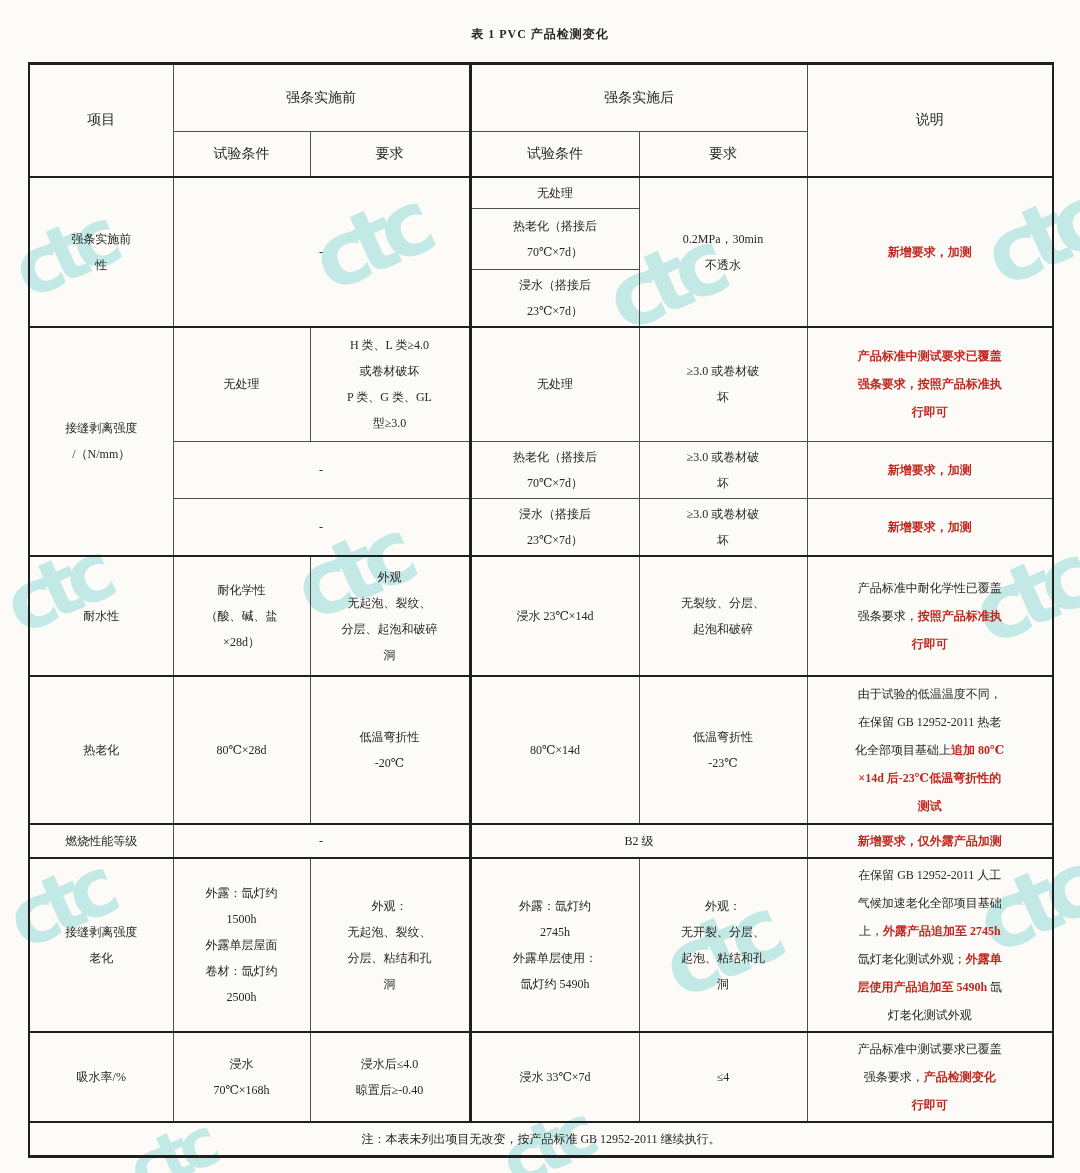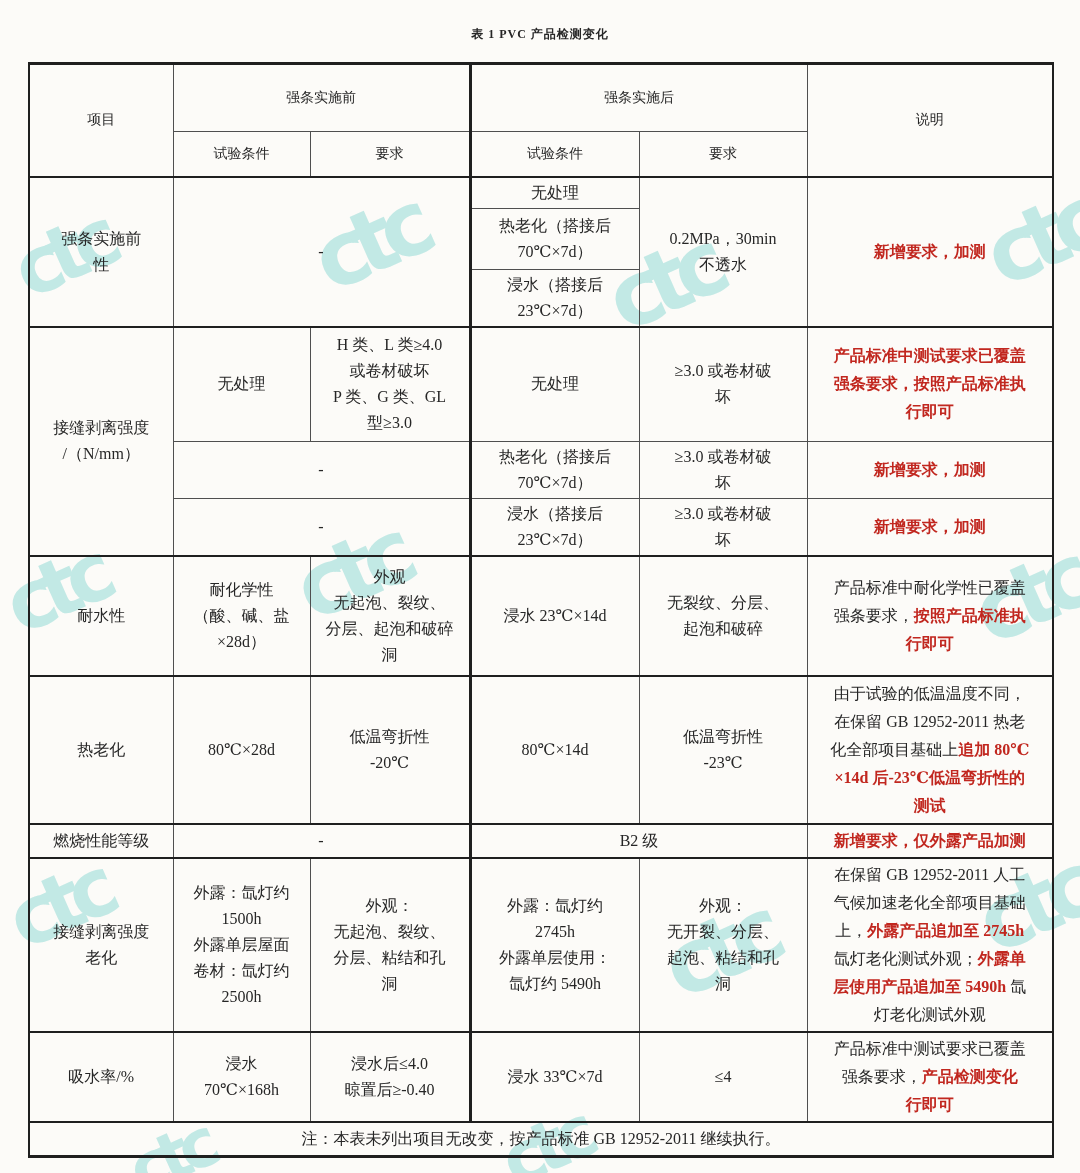--- a/index.html
+++ b/index.html
@@ -35,21 +35,21 @@
     border-top:3px solid var(--line-thick);
     border-bottom:3px solid var(--line-thick);
     border-left:2px solid var(--line-thick);
     border-right:2px solid var(--line-thick);
     background:transparent;
   }
   table.t td{
     border:1px solid var(--line-thin);
     text-align:center;vertical-align:middle;
     padding:2px 4px;
-    font-size:16px;line-height:26px;
+    font-size:12px;line-height:26px;
     white-space:pre-line;
     color:var(--text);
   }
   table.t td.hdr{font-size:14px;}
   table.t tr.major > td{border-top:2px solid var(--line-thick);}
   table.t td.vthick{border-right:3px solid var(--line-thick);}
   table.t td.note-cell{line-height:28px;padding:2px 6px;}
   .seg-red{color:var(--red);font-weight:700;}
   .seg-black{color:var(--text);}
   table.t tr.fnote td{

